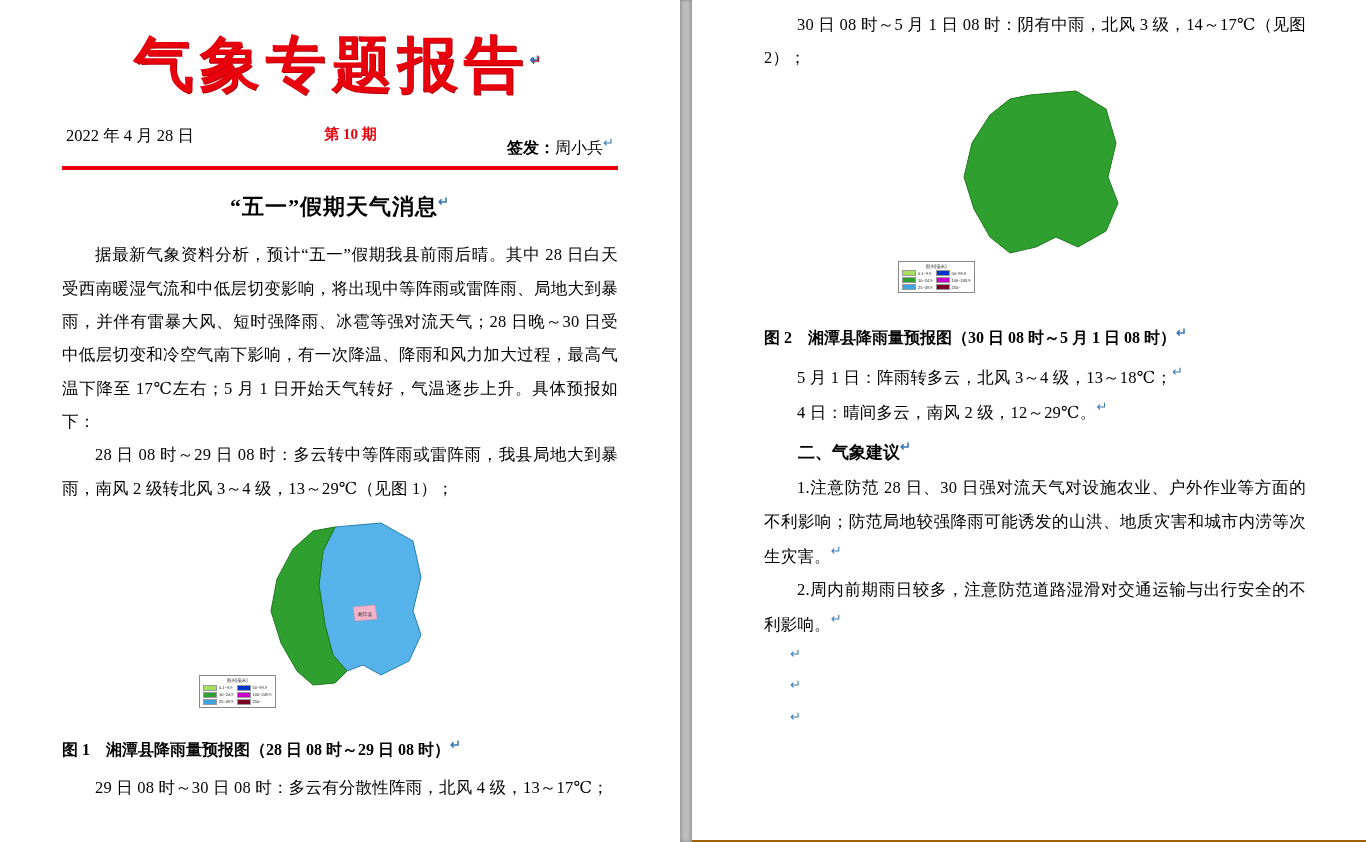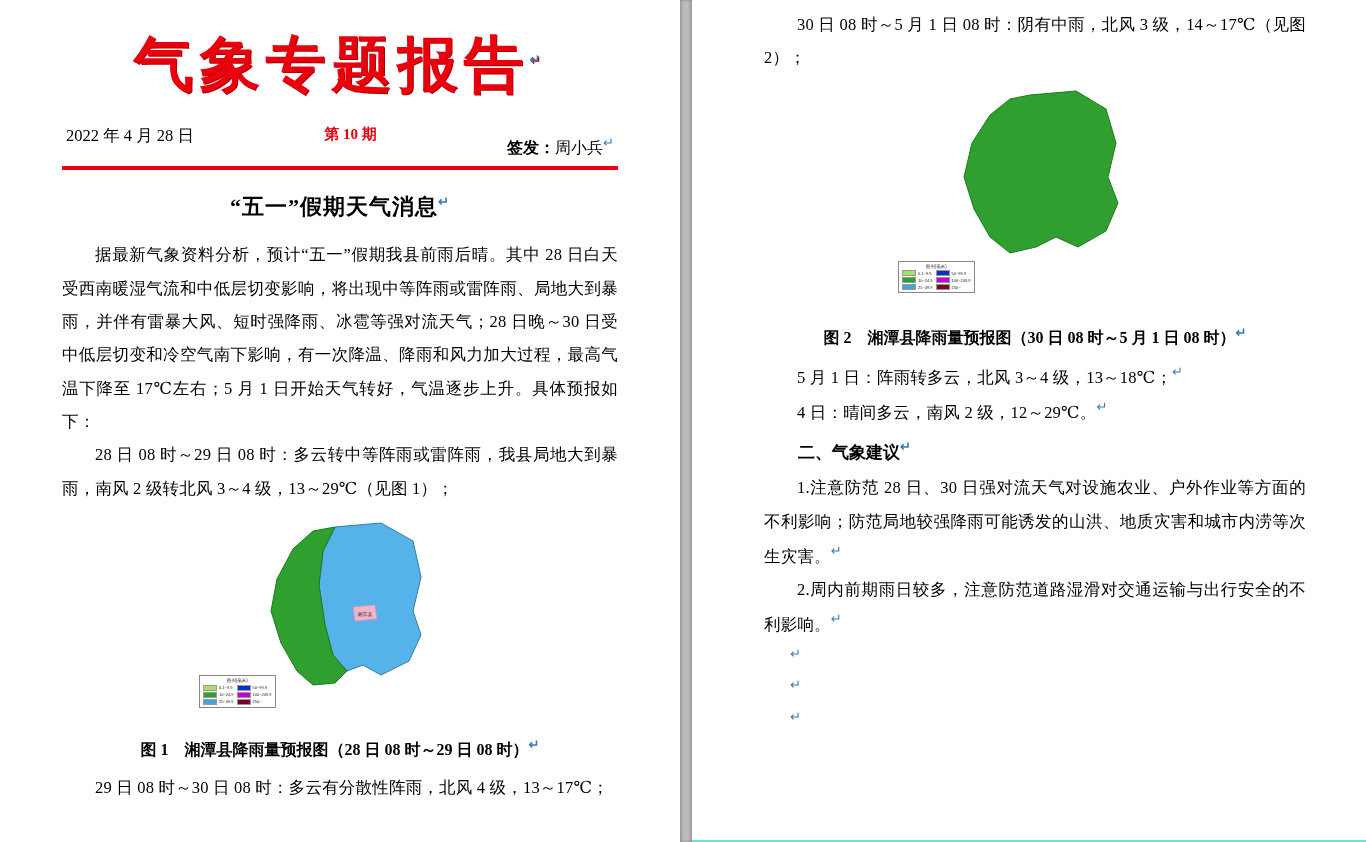--- a/index.html
+++ b/index.html
@@ -11,21 +11,21 @@
     width: 1366px;
     height: 842px;
     overflow: hidden;
     font-family: "Liberation Serif", "DejaVu Serif", serif;
   }
   .viewport {
     position: relative;
     width: 1366px;
     height: 842px;
     display: flex;
-    background: #5eead4;
+    background: #a16207;
   }
   .page {
     background: #ffffff;
     position: relative;
     overflow: hidden;
   }
   .page-left {
     width: 680px;
     height: 842px;
   }
@@ -112,21 +112,20 @@
     text-indent: 2em;
     text-align: justify;
     letter-spacing: 0.2px;
   }
 
   .figure {
     text-align: center;
     margin: 10px 0 4px 0;
   }
   .figure-caption {
-    text-align: center;
     font-size: 16px;
     font-weight: bold;
     margin: 6px 0 10px 0;
   }
 
   
   .map-wrap {
     position: relative;
     display: inline-block;
   }

